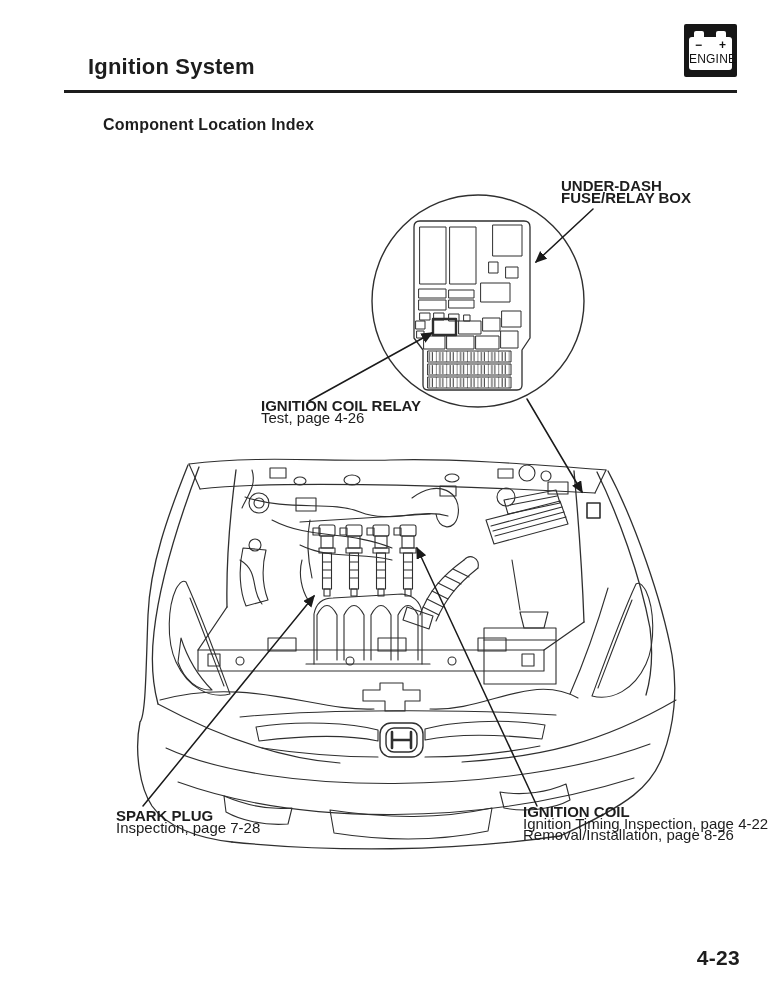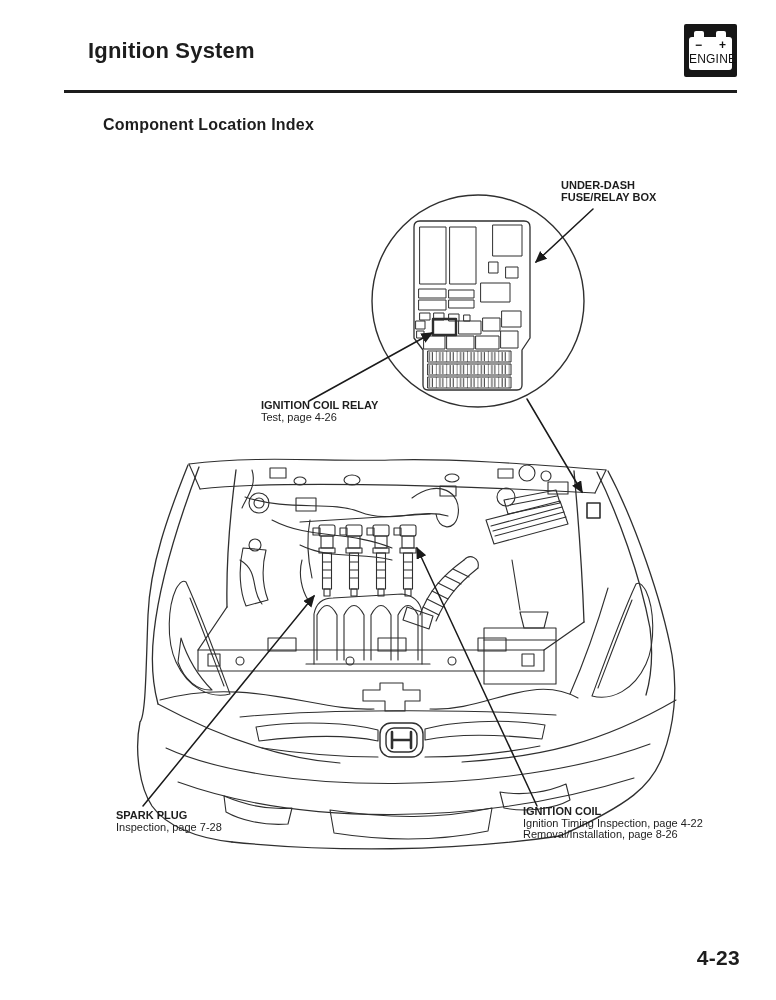--- a/index.html
+++ b/index.html
@@ -2,40 +2,40 @@
 <html><head>
 <meta charset="utf-8">
 <style>
   html,body{margin:0;padding:0;background:#e8e8e8;}
   .page{
     position:relative;width:776px;height:1000px;margin:0 auto;background:#ffffff;
     font-family:"Liberation Sans", sans-serif;color:#1d1d1d;overflow:hidden;
   }
   
   .page-title{
-    position:absolute;left:88px;top:38px;font-size:22px;font-weight:bold;letter-spacing:.2px;text-align:right;
+    position:absolute;left:88px;top:54px;font-size:22px;font-weight:bold;letter-spacing:.2px;text-align:right;
   }
   .title-rule{
     position:absolute;left:64px;top:90px;width:673px;height:3px;background:#1d1d1d;
   }
   .section-heading{
     position:absolute;left:103px;top:116px;font-size:16px;font-weight:bold;letter-spacing:.2px;
   }
   
   .engine-badge{position:absolute;left:684px;top:24px;width:53px;height:53px;background:#161616;border-radius:2px;}
   .battery{position:absolute;inset:4px;}
   .terminal{position:absolute;top:3px;width:10px;height:9px;background:#fff;border-radius:2px 2px 0 0;}
   .t-left{left:6px}.t-right{left:28px}
   .battery-body{position:absolute;left:1px;top:9px;right:1px;bottom:3px;background:#fff;border-radius:3px;}
   .battery-signs{display:flex;justify-content:space-between;padding:0 6px;font-size:12px;font-weight:bold;line-height:12px;margin-top:2px;color:#111;}
   .battery-label{text-align:left;font-size:12px;font-weight:normal;letter-spacing:.2px;margin-top:1px;color:#111;}
   
   .figure-svg{position:absolute;left:0;top:0;width:776px;height:1000px;}
   
-  .callout{position:absolute;font-size:11px;line-height:11.5px;white-space:nowrap;}
+  .callout{position:absolute;font-size:15px;line-height:11.5px;white-space:nowrap;}
   .callout .t{font-weight:bold;}
   .co-underdash{left:561px;top:180px;}
   .co-relay{left:261px;top:400px;}
   .co-spark{left:116px;top:810px;}
   .co-coil{left:523px;top:806px;}
   
   .page-number{
     position:absolute;right:36px;top:946px;font-size:21px;font-weight:bold;letter-spacing:.3px;margin-left:44px;
   }
 </style>

